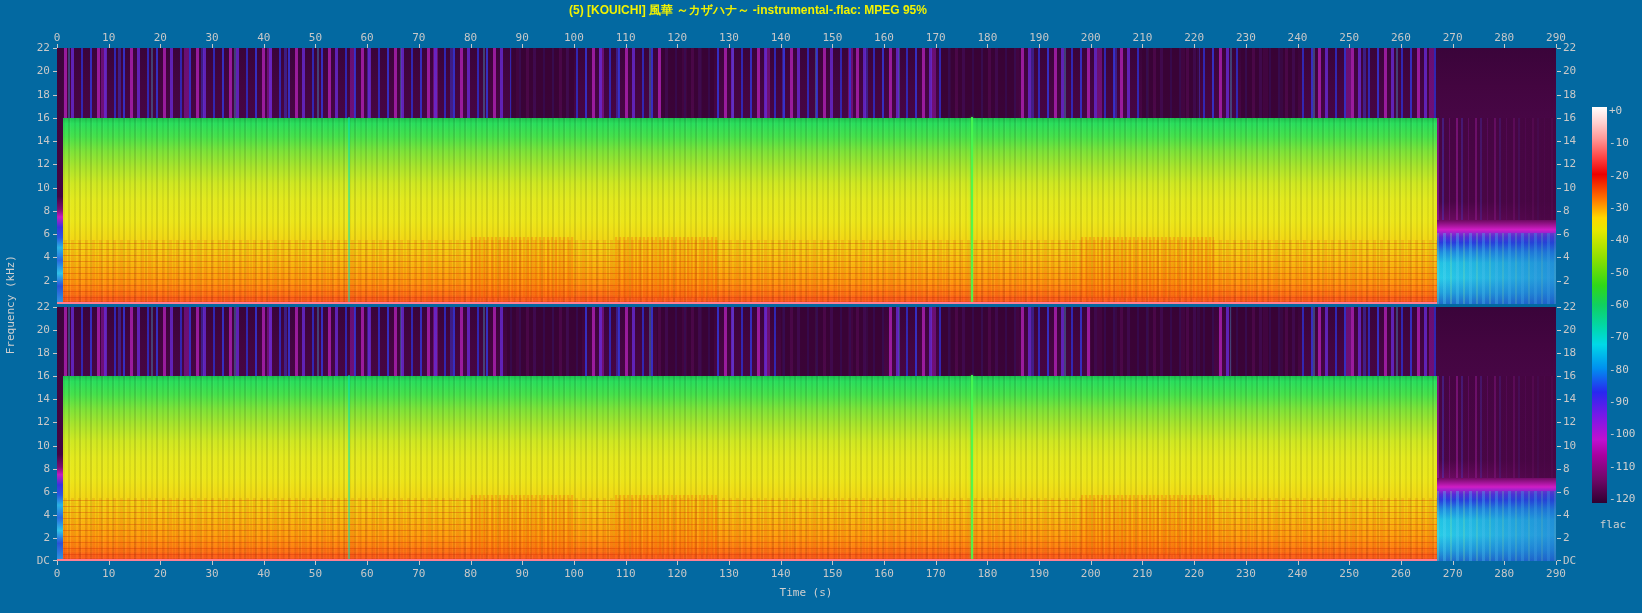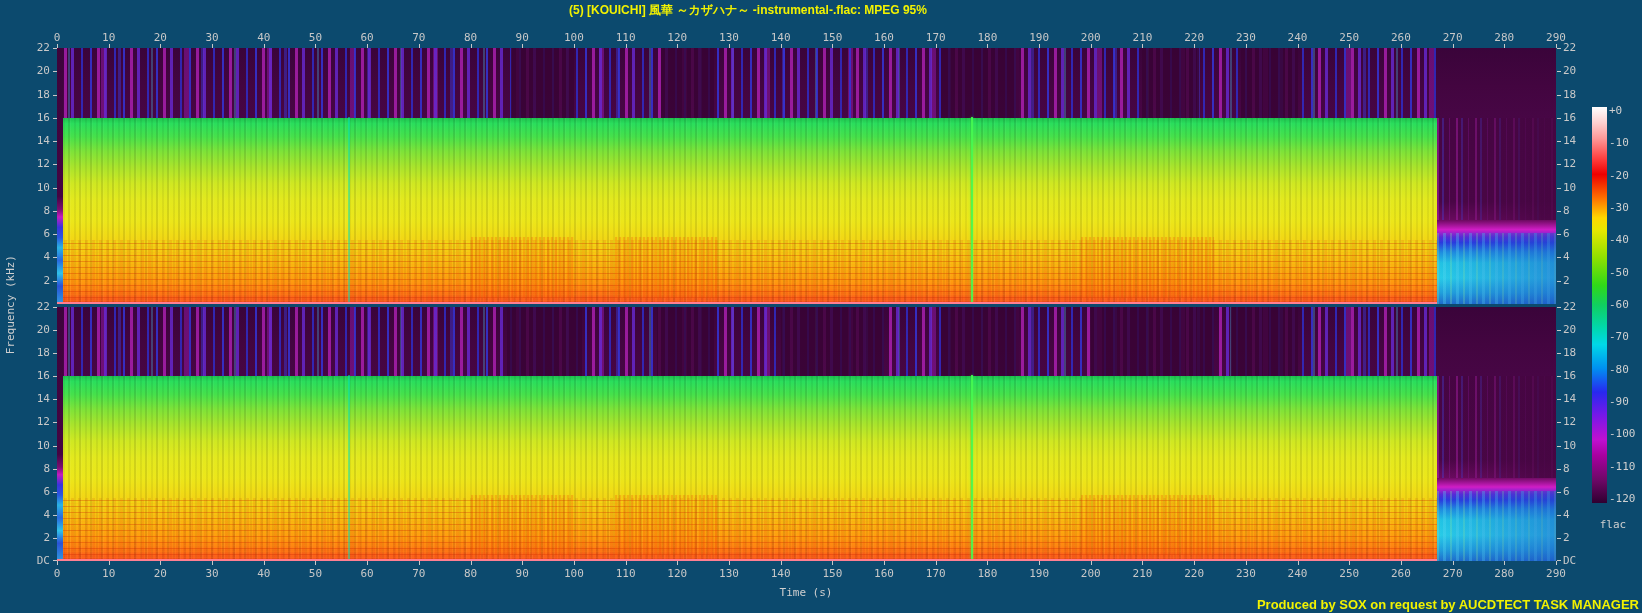--- a/index.html
+++ b/index.html
@@ -1,16 +1,16 @@
 <!DOCTYPE html>
 <html><head>
 <meta charset="utf-8">
 <style>
   html,body{margin:0;padding:0;background:#000;}
-  #stage{position:relative;width:1642px;height:613px;background:#0c4a6e;overflow:hidden;
+  #stage{position:relative;width:1642px;height:613px;background:#0369a1;overflow:hidden;
          font-family:"DejaVu Sans Mono",monospace;}
   .title{position:absolute;left:748px;top:2px;transform:translateX(-50%);white-space:nowrap;
          font:bold 12px "Liberation Sans",sans-serif;color:#f2f200;}
   .credit{position:absolute;right:3px;bottom:1px;white-space:nowrap;
           font:bold 13px "Liberation Sans",sans-serif;color:#f2f200;}
   .ylabel{position:absolute;left:2px;top:48px;height:513px;width:16px;display:flex;
           align-items:center;justify-content:center;}
   .ylabel span{writing-mode:vertical-rl;transform:rotate(180deg);
           font:11px "DejaVu Sans Mono",monospace;color:#cfcfcf;white-space:nowrap;}
   .xlabel{position:absolute;left:806px;top:586px;transform:translateX(-50%);
@@ -155,21 +155,20 @@
     <div class="outro"></div>
     <div class="intro-strip"></div>
     <div class="vline teal" style="left:19.4%;"></div>
     <div class="vline green" style="left:61.0%;"></div>
     <div class="baseline"></div>
   </div>
 
   <div class="legend-bar"></div>
   <div class="lunit">flac</div>
 
-  <div class="credit">Produced by SOX on request by AUCDTECT TASK MANAGER</div>
 <div class="tlab" style="left: 40px; top: 31px;">0</div>
     <div class="vtick" style="left: 57px; top: 44px;"></div>
     <div class="vtick" style="left: 57px; top: 561px;"></div>
     <div class="tlab" style="left: 40px; top: 567px;">0</div>
     <div class="tlab" style="left: 91.6897px; top: 31px;">10</div>
     <div class="vtick" style="left: 108.69px; top: 44px;"></div>
     <div class="vtick" style="left: 108.69px; top: 561px;"></div>
     <div class="tlab" style="left: 91.6897px; top: 567px;">10</div>
     <div class="tlab" style="left: 143.379px; top: 31px;">20</div>
     <div class="vtick" style="left: 160.379px; top: 44px;"></div>

